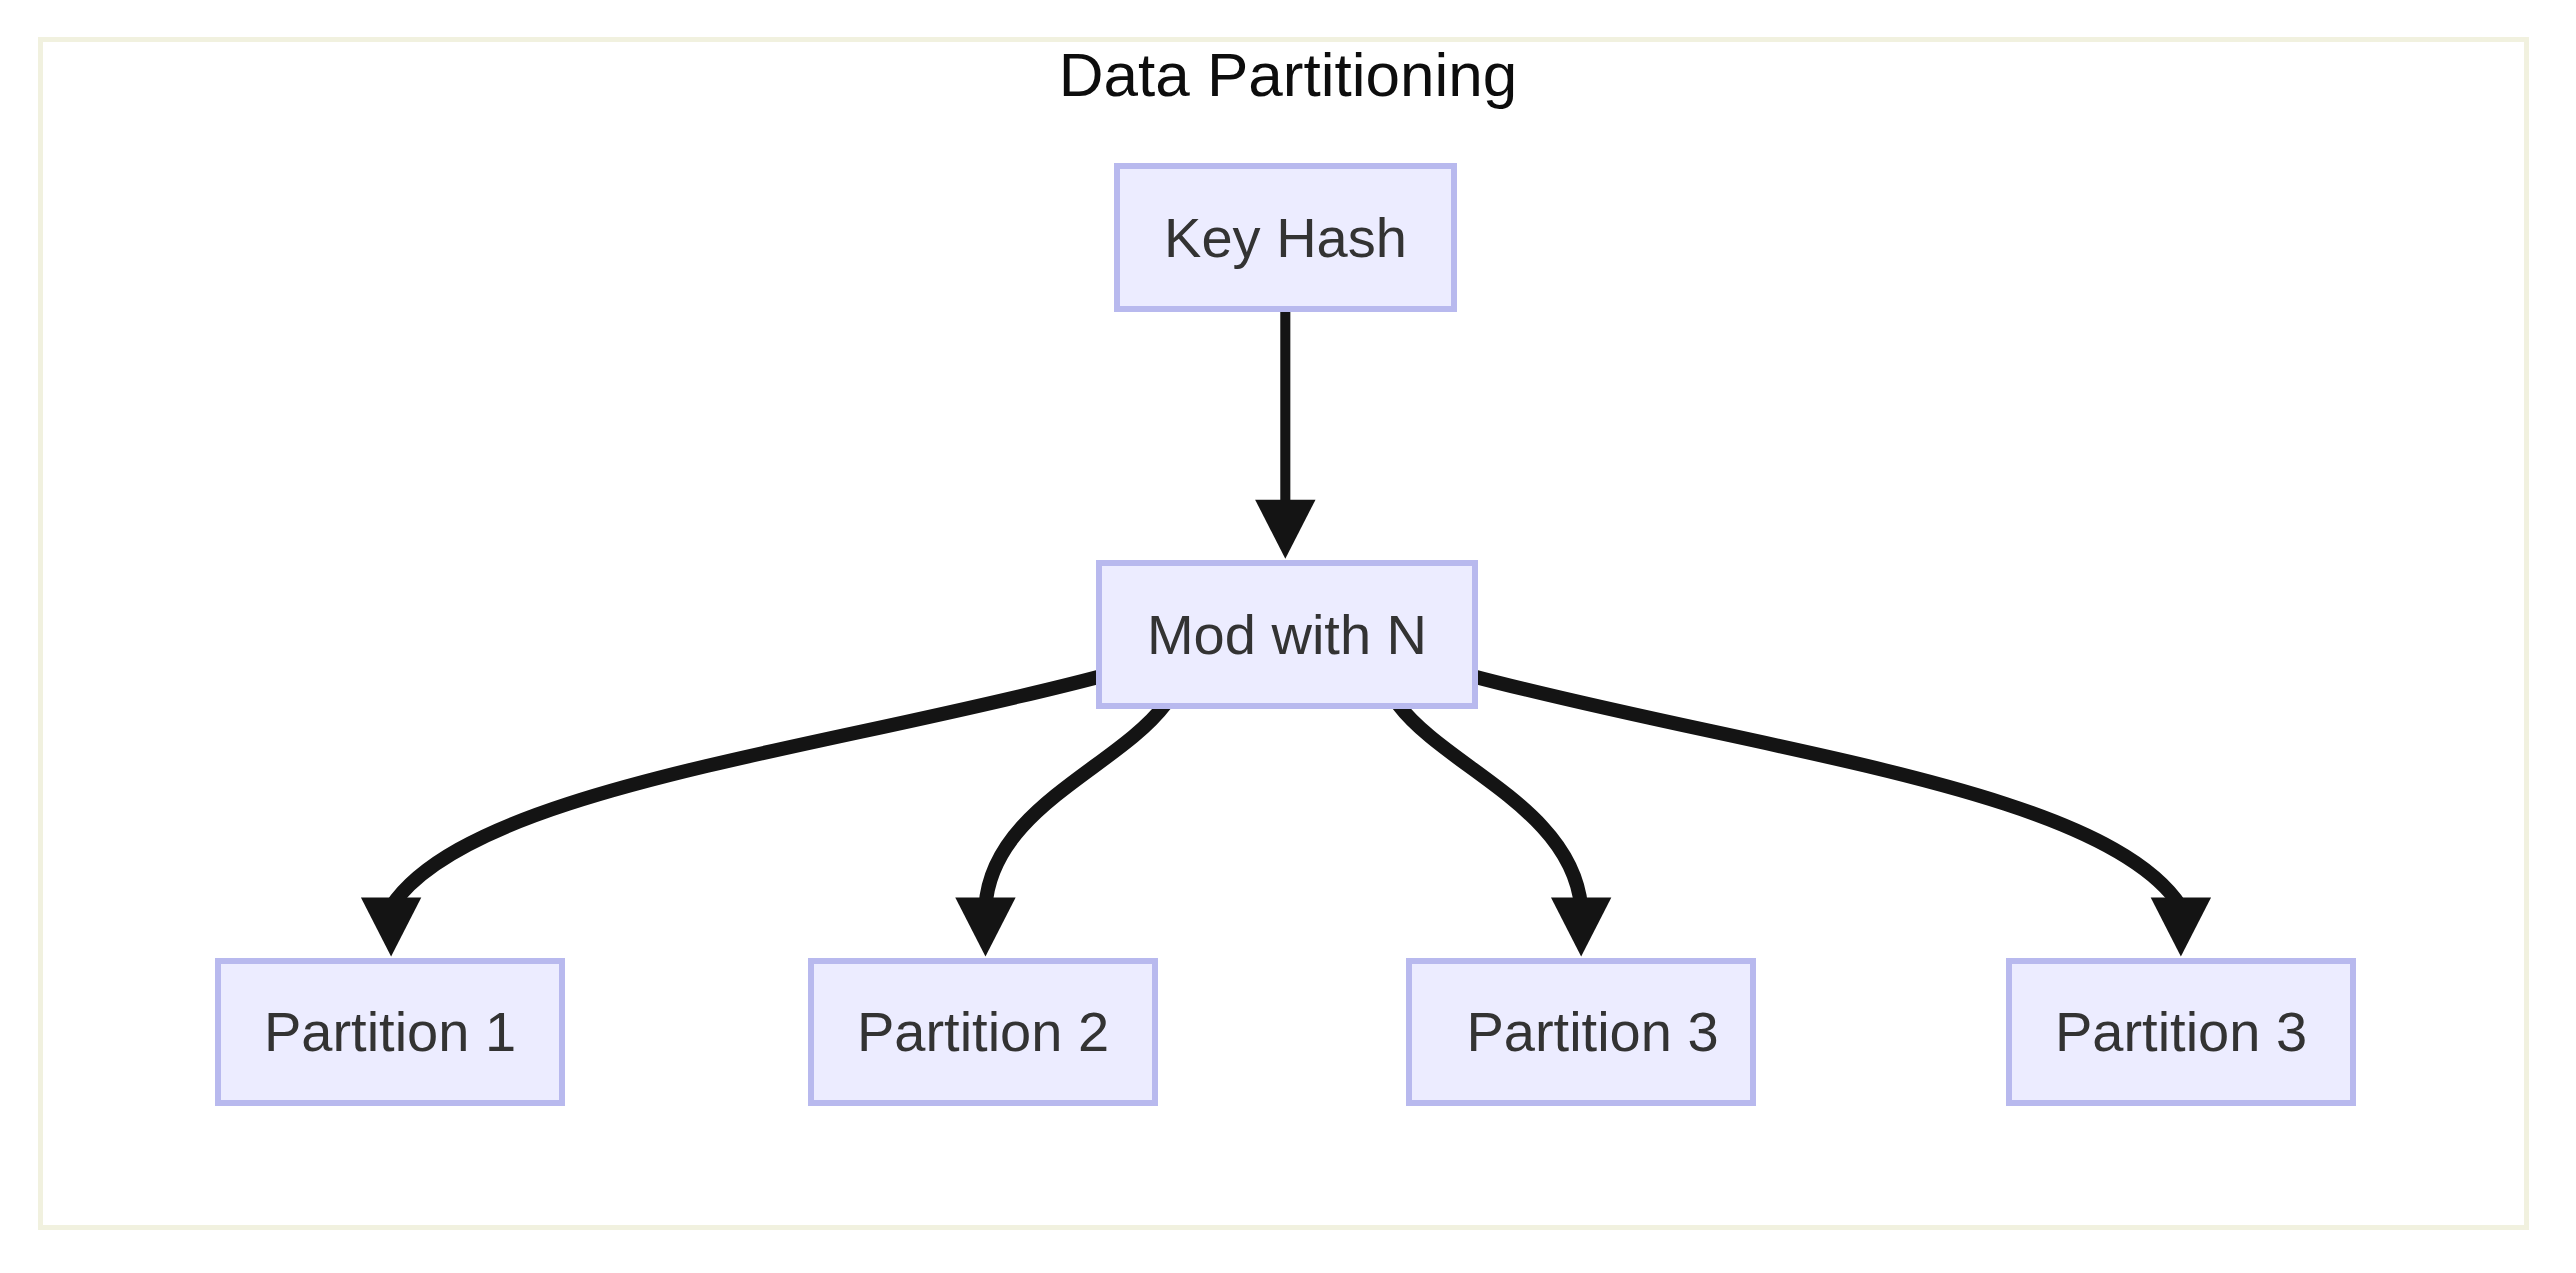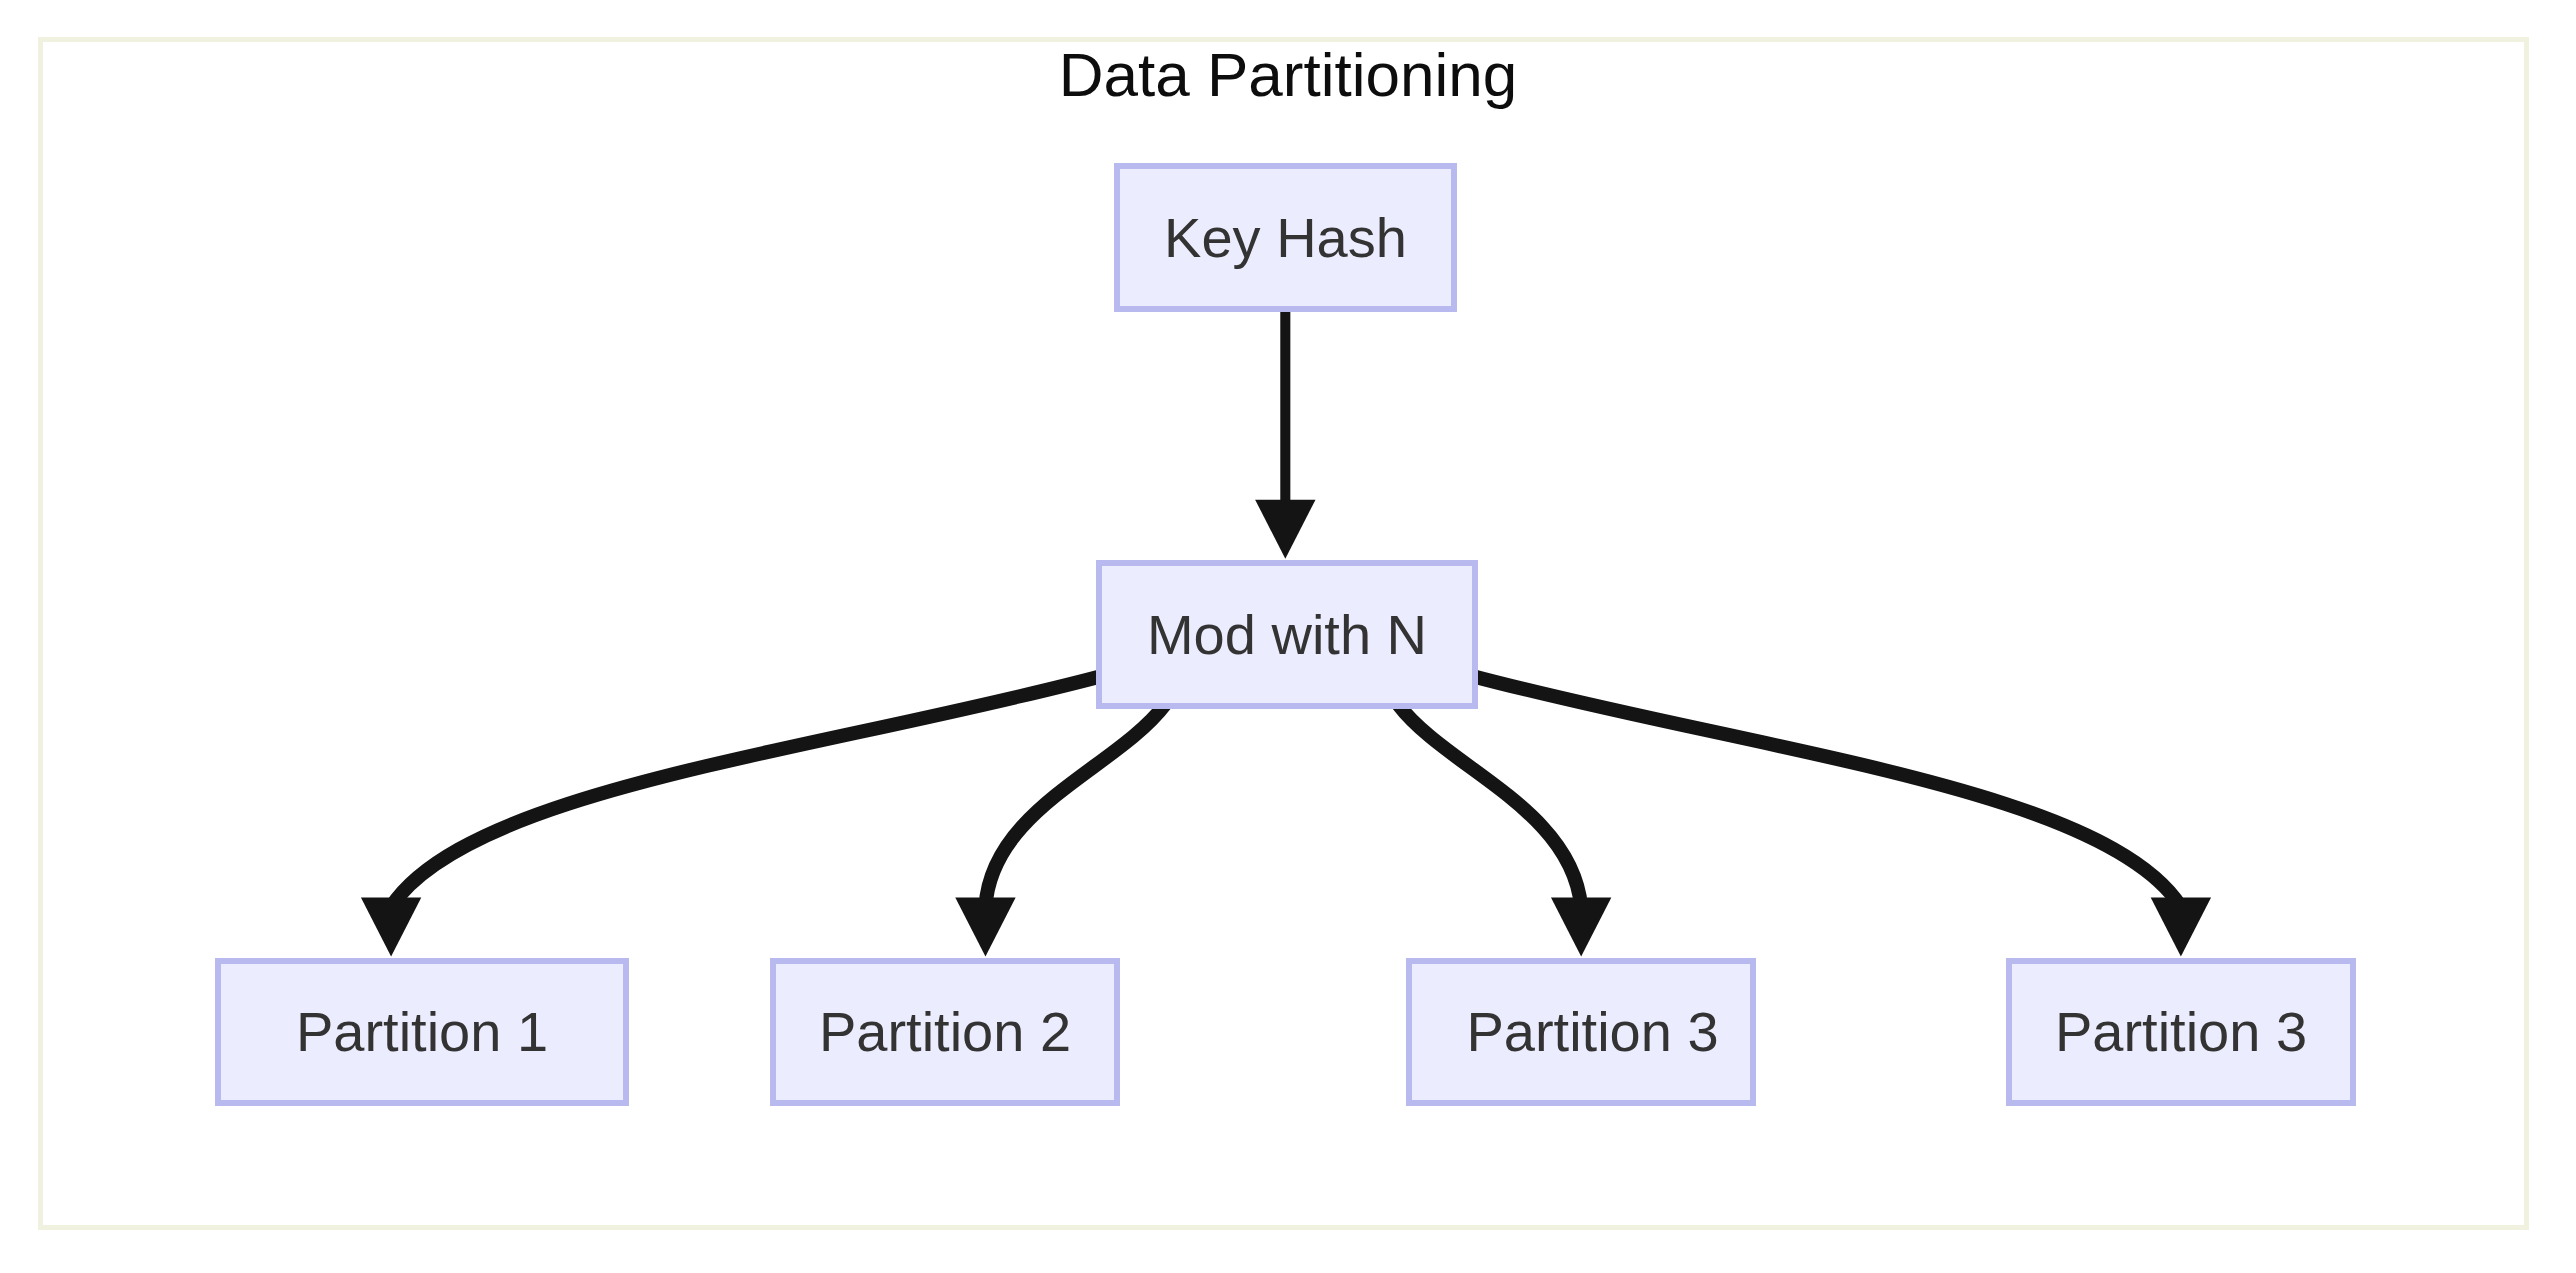--- a/index.html
+++ b/index.html
@@ -61,22 +61,22 @@
     display: flex;
     align-items: center;
     justify-content: center;
     color: var(--node-text, #333333);
     font-size: 56px;
     line-height: 1;
     white-space: nowrap;
   }
   .node-key-hash   { left: 1114px; top: 163px;  width: 343px; height: 149px; }
   .node-mod-with-n { left: 1096px; top: 560px;  width: 382px; height: 149px; }
-  .node-partition-1 { left: 215px;  top: 958px; width: 414px; height: 148px; }
-  .node-partition-2 { left: 770px; top: 958px; width: 350px; height: 148px; justify-content: center; }
+  .node-partition-1 { left: 215px;  top: 958px; width: 350px; height: 148px; }
+  .node-partition-2 { left: 808px; top: 958px; width: 350px; height: 148px; justify-content: center; }
   .node-partition-3 { left: 1406px; top: 958px; width: 350px; height: 148px; padding-left: 23px; }
   .node-partition-4 { left: 2006px; top: 958px; width: 350px; height: 148px; }
 </style>
 </head>
 <body>
 
 <div class="canvas">
 
   <div class="frame"></div>
 

